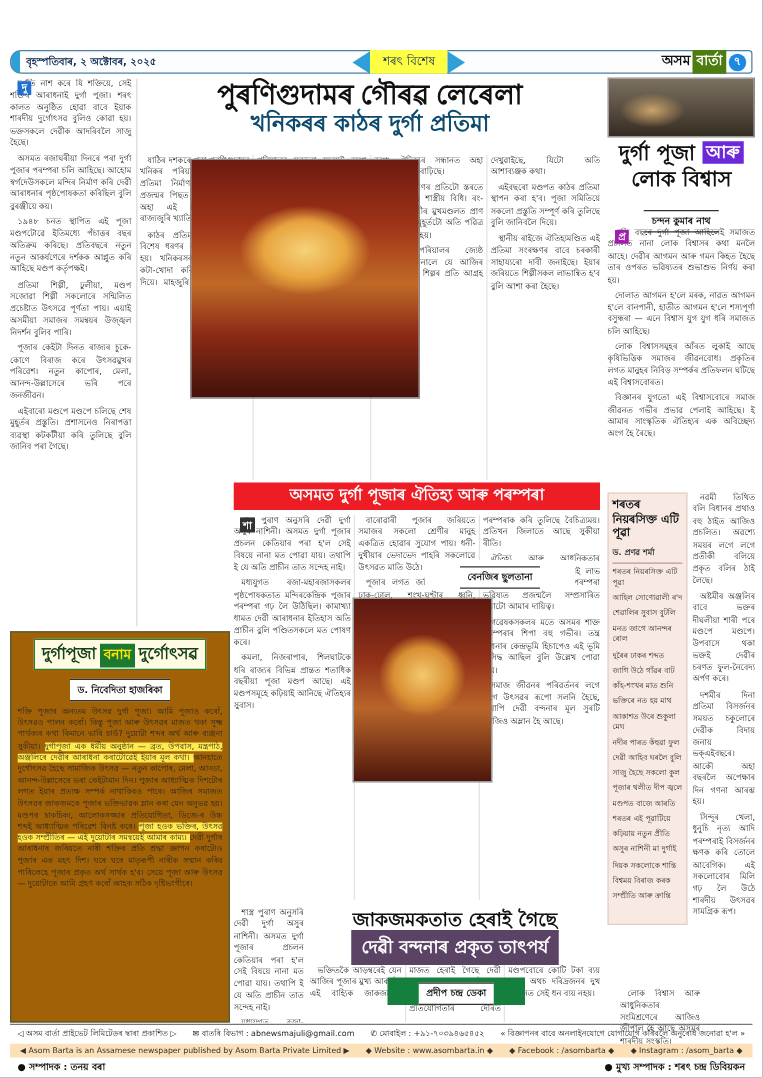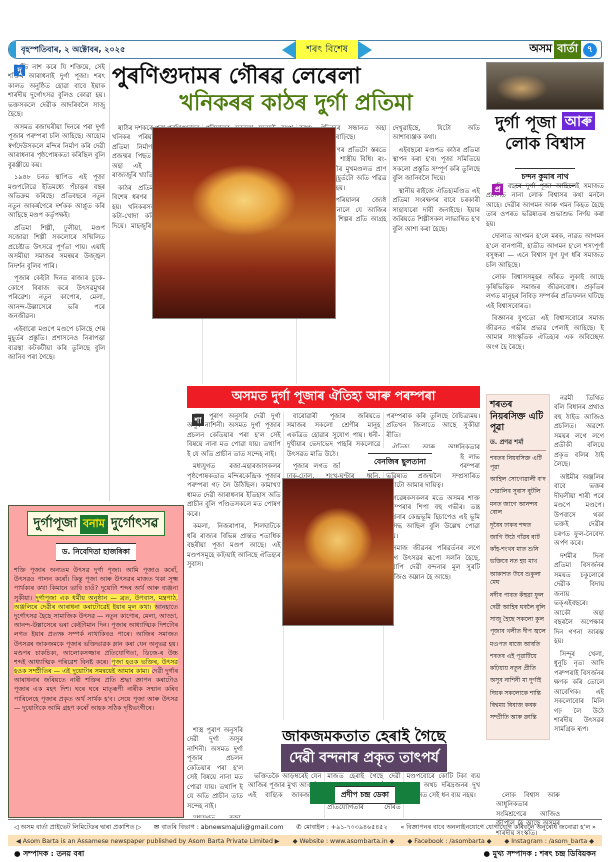--- a/index.html
+++ b/index.html
@@ -19,31 +19,31 @@
   .pagenum{width:14px;height:14px;border-radius:50%;background:#1e88e5;color:#fff;font-size:9px;font-weight:bold;
            display:flex;align-items:center;justify-content:center;}
   
   .bt{font-size:6.5px;line-height:1.46;text-align:justify;overflow:hidden;color:#242424;}
   .bt p{margin:0 0 3px;text-indent:6px;}
   .poem-lines div{margin:0 0 3.5px;text-indent:0;}
   .c4{column-count:4;column-gap:6px;column-rule:1px solid #e3e3e3;}
   .c3{column-count:3;column-gap:6px;column-rule:1px solid #e3e3e3;}
   .sep-r{border-right:1px solid #d9d9d9;padding-right:4px;}
   
-  .h-main1{font-size:22px;font-weight:bold;color:#101010;line-height:1.15;}
-  .h-main2{font-size:22px;font-weight:bold;color:#4d7c0f;text-align:center;line-height:1.15;}
+  .h-main1{font-size:22px;font-weight:bold;color:#101010;text-align:center;line-height:1.15;font-family:Liberation Serif, serif;}
+  .h-main2{font-size:18px;font-weight:bold;color:#0c4a6e;text-align:center;line-height:1.15;}
   .h-folk{font-size:16.5px;font-weight:bold;color:#101010;text-align:center;line-height:1.3;}
   .boxword{display:inline-block;background:#6d28d9;color:#fff;padding:0 3px;font-size:14px;vertical-align:2px;}
   .byline{font-weight:bold;font-size:7.5px;color:#111;text-align:center;border-top:1px solid #333;
           border-bottom:1px solid #333;padding:2px 6px;background:#fff;white-space:nowrap;}
   .banner{background:#ee1c24;color:#fff;font-weight:bold;font-size:12.5px;display:flex;align-items:center;justify-content:center;}
   .h-bot1{font-size:15px;font-weight:bold;color:#101010;text-align:center;}
   .h-bot2{display:inline-block;background:#5a4365;color:#fff;font-weight:bold;font-size:14px;padding:2px 8px;}
   
-  .vsbox{border:1.5px solid #4e5a3a;background:#fca5a5;}
+  .vsbox{border:1.5px solid #4e5a3a;background:#a16207;}
   .vshead{border:1px solid #2e7d32;background:#fffbe2;display:inline-block;padding:1px 6px;
           font-size:13px;font-weight:bold;color:#123f1c;white-space:nowrap;}
   .vs{display:inline-block;background:#1b7a2f;color:#ffe200;font-size:11px;font-weight:bold;padding:0 3px;margin:0 3px;}
   .hl{background:#ffe94d;}
   
   .poembox{background:#f8e9e3;border:1px solid #e4cfc6;padding:4px 3px;}
   .poemtitle{font-size:9px;font-weight:bold;color:#111;line-height:1.3;}
   .poembyline{font-size:6.5px;font-weight:bold;color:#333;border-bottom:1px solid #b99;padding-bottom:2px;margin:3px 0;}
   
   .photo{border:1px solid #8b8b8b;}

